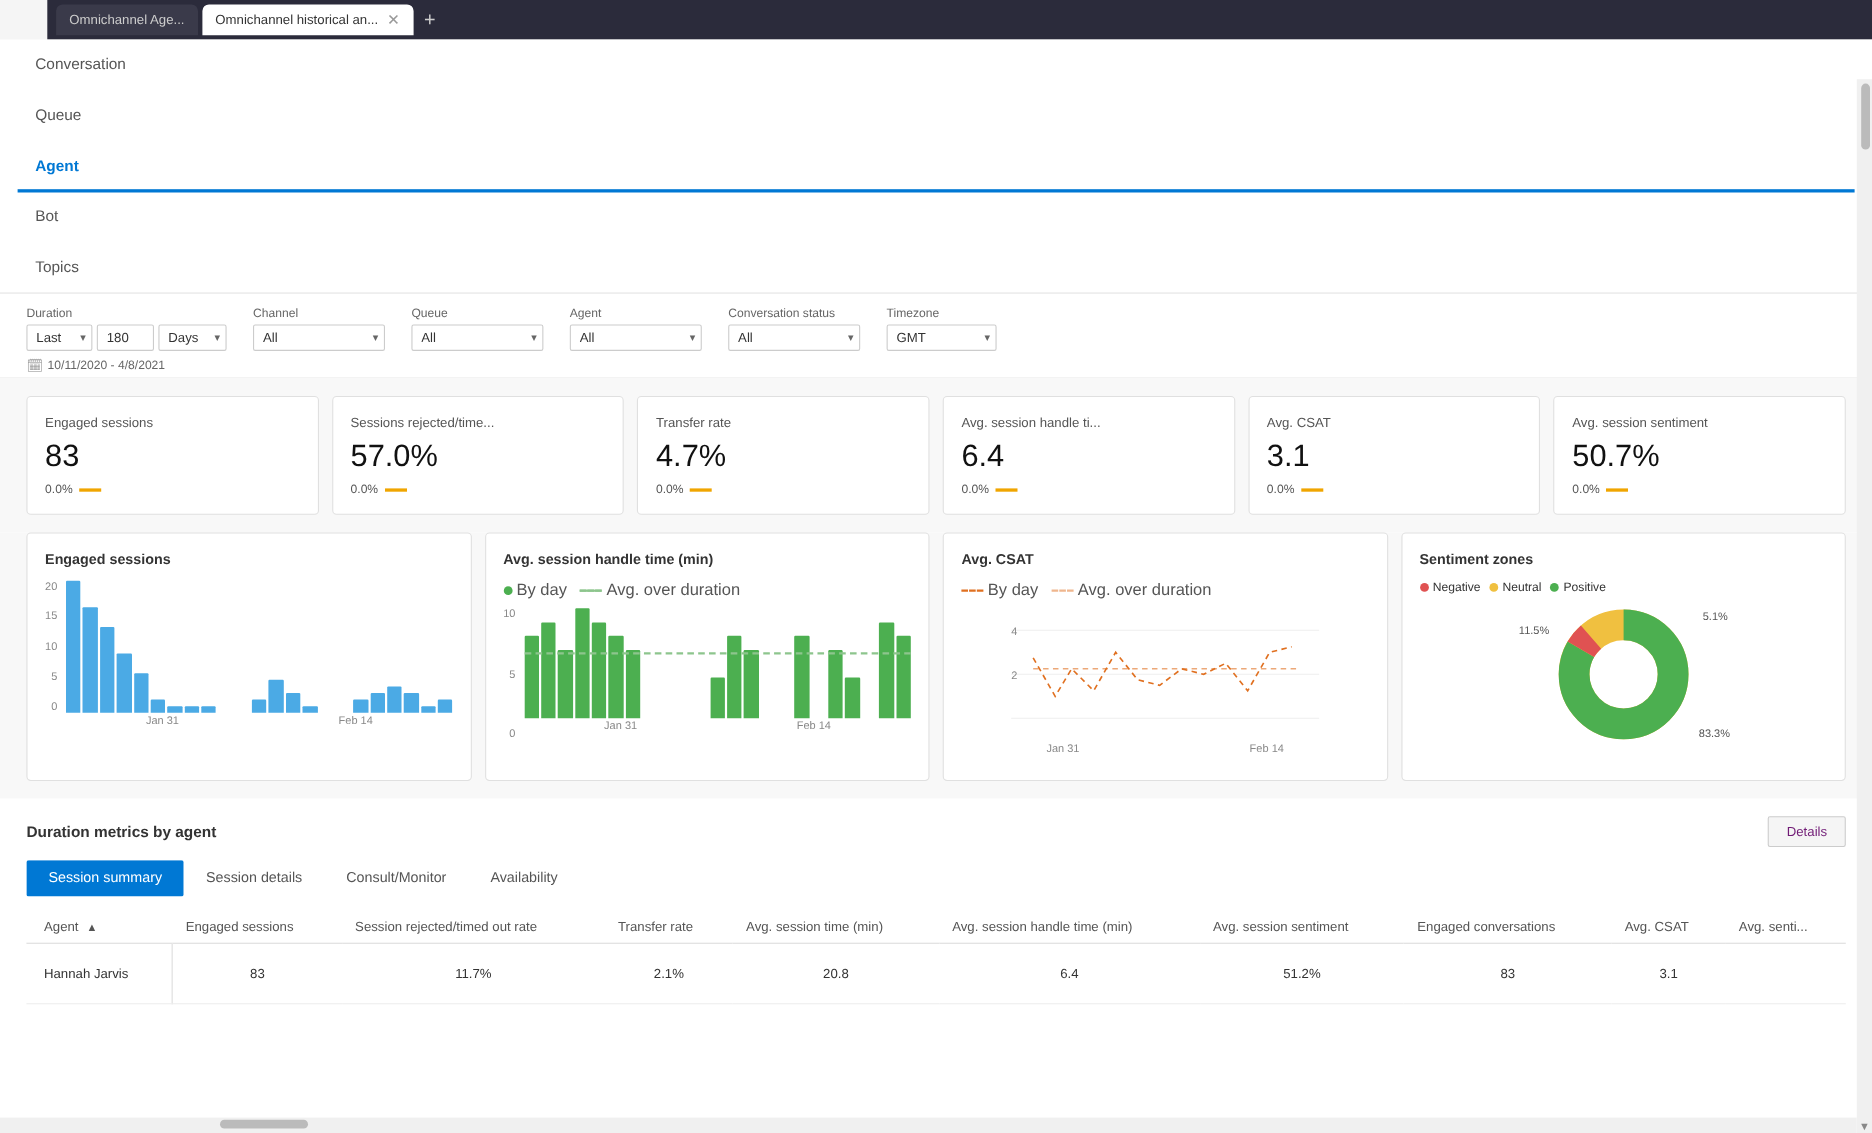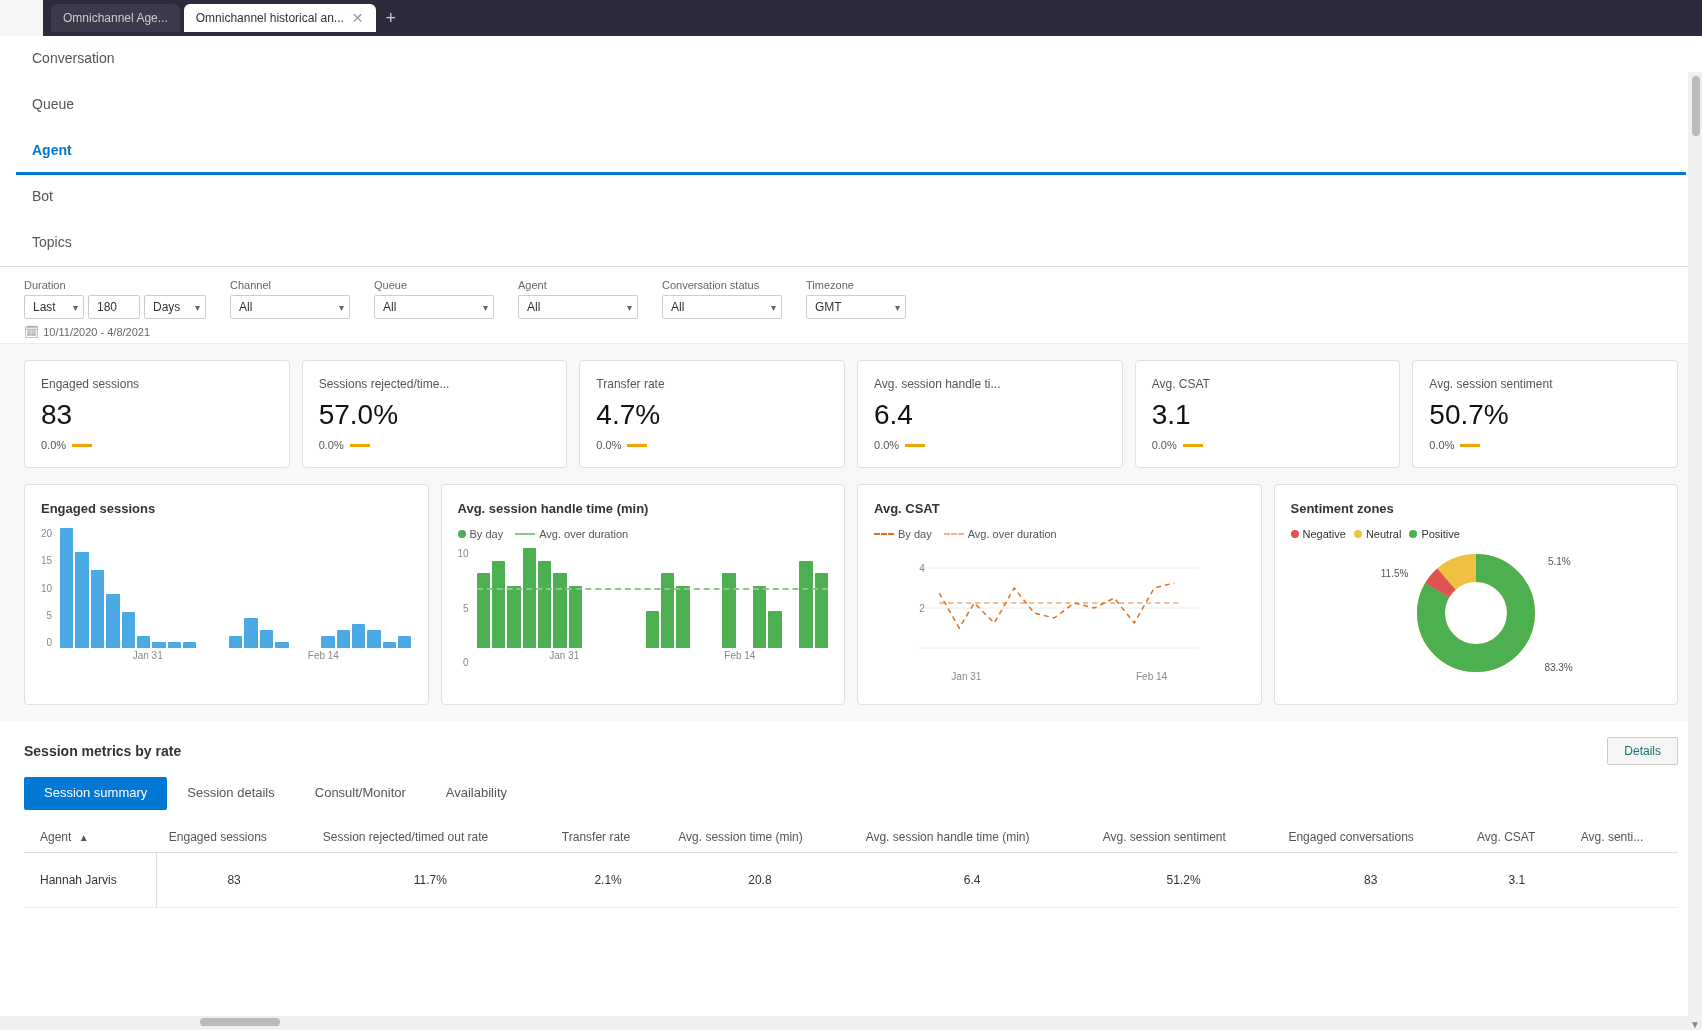--- a/index.html
+++ b/index.html
@@ -202,21 +202,21 @@
     .chart-title {
       font-size: 13px;
       font-weight: 600;
       color: #333;
       margin-bottom: 12px;
     }
     .chart-legend {
       display: flex;
       gap: 12px;
       margin-bottom: 8px;
-      font-size: 11px;
+      font-size: 15px;
       color: #555;
       flex-wrap: wrap;
     }
     .legend-item {
       display: flex;
       align-items: center;
       gap: 4px;
     }
     .legend-dot {
       width: 8px;
@@ -262,21 +262,21 @@
     .section-title {
       font-size: 14px;
       font-weight: 600;
       color: #333;
     }
     .details-btn {
       border: 1px solid #ccc;
       background: #f5f5f5;
       padding: 6px 16px;
       font-size: 12px;
-      color: #0f766e;
+      color: #701a75;
       border-radius: 2px;
       cursor: pointer;
     }
     .sub-tabs {
       display: flex;
       gap: 0;
       margin-bottom: 12px;
     }
     .sub-tab {
       padding: 8px 20px;
@@ -702,21 +702,21 @@
             <div style="position:absolute; bottom:8px; right:-32px; font-size:10px; color:#555; white-space:nowrap;">
               <span>83.3%</span>
             </div>
           </div>
         </div>
       </div>
     </div>
 
     <div class="session-metrics-section">
       <div class="section-header">
-        <span class="section-title">Session metrics by rate</span>
+        <span class="section-title">Duration metrics by agent</span>
         <button class="details-btn">Details</button>
       </div>
 
       <div class="sub-tabs">
         <div class="sub-tab active">
           <span>Session summary</span>
         </div>
         <div class="sub-tab">
           <span>Session details</span>
         </div>

